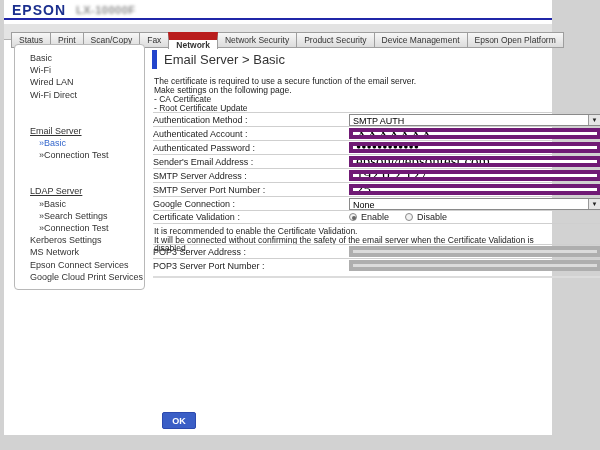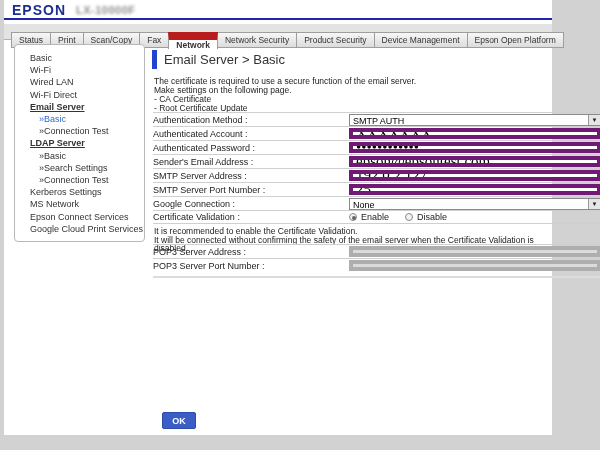--- a/index.html
+++ b/index.html
@@ -45,21 +45,21 @@
     height:17px; background:#ffffff; font-weight:bold;
     border-top:8px solid #b91c1c; border-bottom:none; z-index:2;
   }
   
   .sidebar {
     position:absolute; left:10px; top:44px; width:131px;
     background:#fff; border:1px solid #b8b8b8; border-radius:4px;
     padding:7px 0 6px 0;
   }
   .snav { font-size:9px; line-height:12.2px; color:#333; padding-left:15px; cursor:pointer; white-space:nowrap; }
-  .snav.section { font-weight:bold; text-decoration:underline; }
+  .snav.section { font-weight:normal; text-decoration:underline;margin-top:24px; }
   .snav.sub { padding-left:24px; }
   .snav.sub.active { color:#3366cc; }
   
   .titleblock { position:absolute; left:148px; top:50px; display:flex; align-items:center; }
   .titlebar { width:5px; height:19px; background:#2244cc; }
   .titletext { font-size:13px; color:#333; margin-left:7px; }
   .intro { position:absolute; left:150px; top:77px; font-size:8.5px; line-height:9px; color:#222; }
   .form { position:absolute; left:149px; top:112px; width:448px; }
   .frow { display:flex; align-items:center; height:14px; border-top:1px solid #cfcfcf; }
   .form .frow:last-child { border-bottom:1px solid #cfcfcf; }

